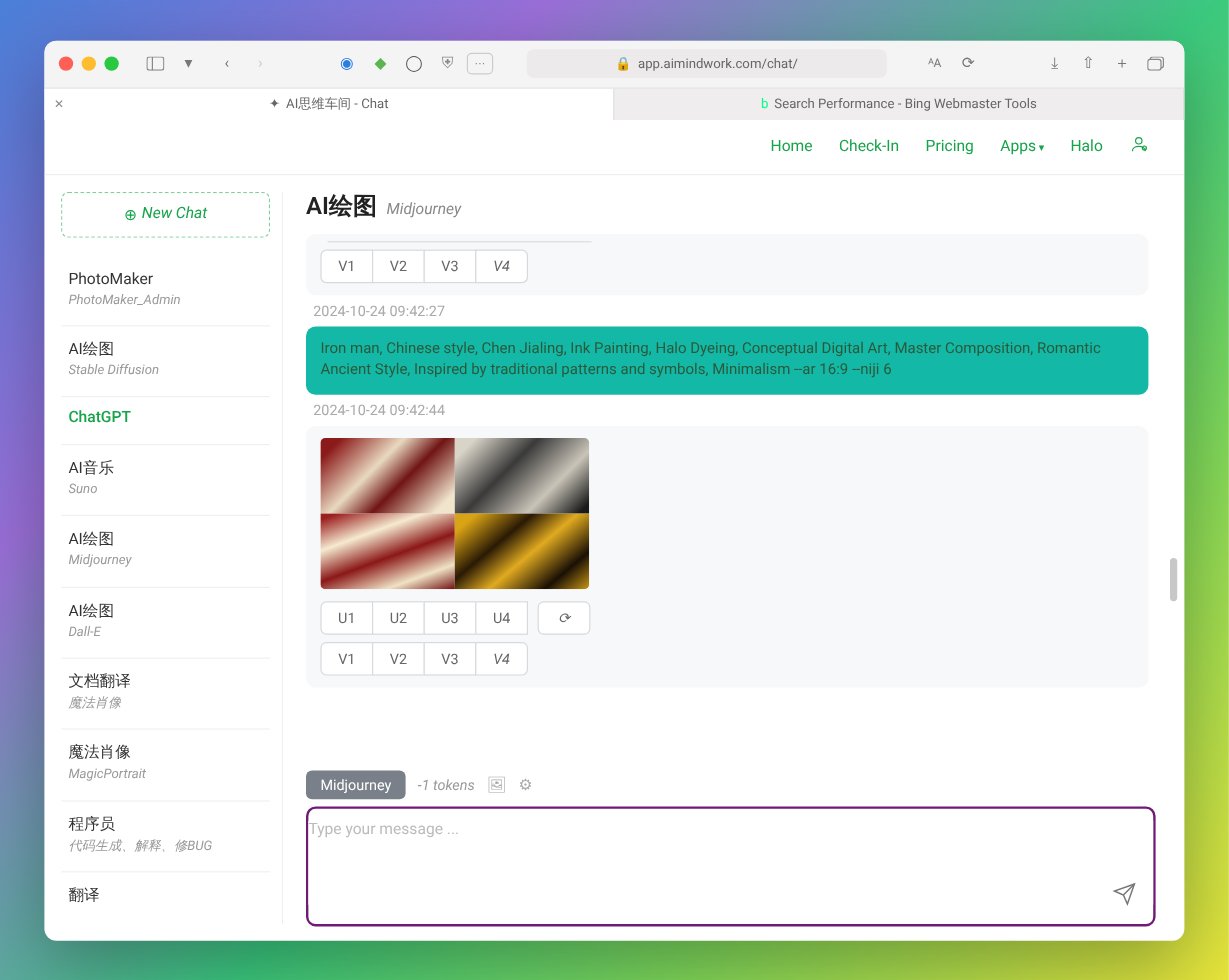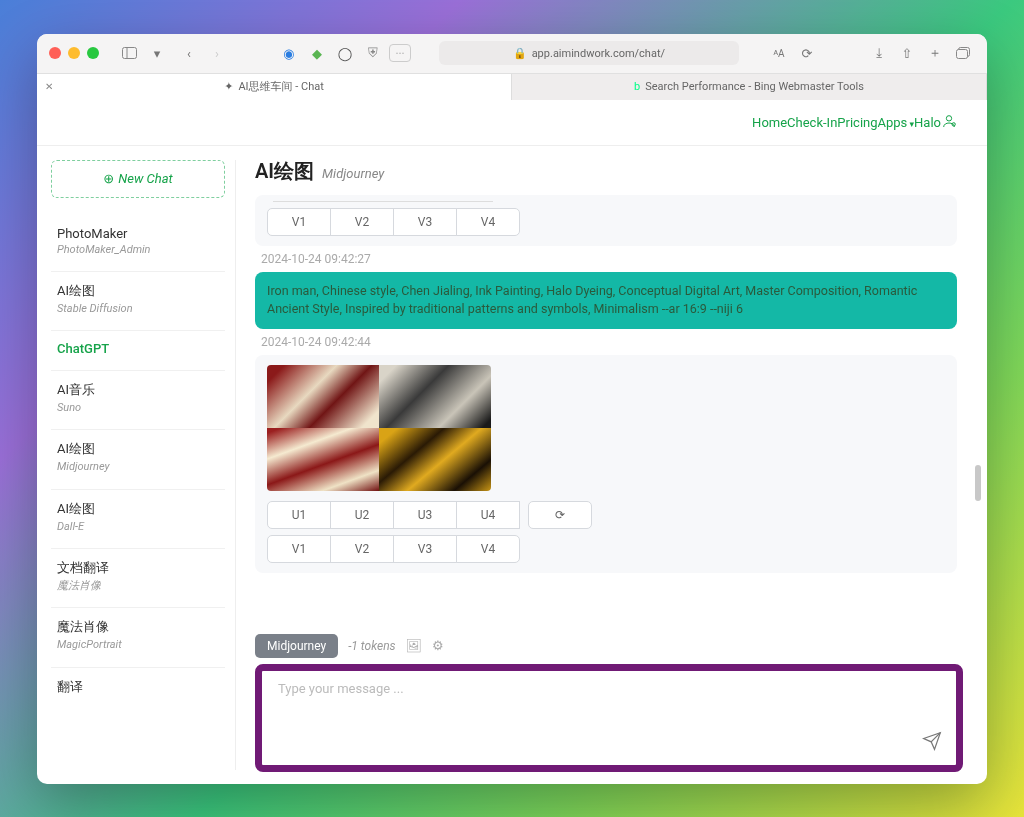--- a/index.html
+++ b/index.html
@@ -80,20 +80,21 @@
     flex-direction: column;
     overflow: hidden;
   }
   .topnav {
     height: 46px;
     border-bottom: 1px solid #eee;
     display: flex;
     align-items: center;
     justify-content: flex-end;
     padding: 0 30px;
+    gap: 22px;
     font-size: 13px;
   }
   .topnav a { color: #16a34a; text-decoration: none; }
   .topnav .caret::after { content:" ▾"; font-size:9px; }
   .body {
     flex: 1;
     display: flex;
     overflow: hidden;
   }
   .sidebar {
@@ -158,26 +159,26 @@
     line-height: 1.5;
   }
   .timestamp { font-size: 12px; color: #aaa; margin: 4px 0 4px 6px; }
   .btn-row { display: flex; gap: 0; margin-top: 6px; }
   .btn-row .btn {
     border: 1px solid #d6d9de;
     background: #fff;
     color: #666;
     font-size: 12px;
     height: 28px;
-    width: 64px;
+    width: 44px;
     display:flex;align-items:center;justify-content:center;
     margin-left:-1px;
   }
   .btn-row .btn:first-child { border-radius: 5px 0 0 5px; margin-left:0;}
-  .btn-row .btn:last-child { border-radius: 0 5px 5px 0; }
+  .btn-row .btn:last-child { border-radius: 0 5px 5px 0; font-style: italic; }
   .imggrid {
     width: 224px;
     display: grid;
     grid-template-columns: 1fr 1fr;
     gap: 0;
     border-radius:4px;
     overflow:hidden;
   }
   .imggrid .cell {
     aspect-ratio: 16/9;
@@ -201,25 +202,25 @@
   .model-pill {
     background: #7a8089;
     color: #fff;
     border-radius: 5px;
     padding: 5px 12px;
     font-size: 12px;
   }
   .tokens { font-style: italic; }
   .comp-icon { color:#aaa; font-size:13px;}
   .composer {
-    border: 7px solid #701a75;
+    border: 2px solid #701a75;
     border-radius: 8px;
     min-height: 100px;
     position: relative;
-    padding: 10px 16px;
+    padding: 10px 0;
   }
   .composer textarea {
     width: 100%;
     height: 70px;
     border: none;
     outline: none;
     resize: none;
     font-family: inherit;
     font-size: 13px;
     color: #333;
@@ -352,20 +353,24 @@
           <div class="title">AI绘图</div>
           <div class="subtitle">Dall-E</div>
         </div>
         <div class="side-item">
           <div class="title">文档翻译</div>
           <div class="subtitle">魔法肖像</div>
         </div>
         <div class="side-item">
           <div class="title">魔法肖像</div>
           <div class="subtitle">MagicPortrait</div>
+        </div>
+        <div class="side-item">
+          <div class="title">程序员</div>
+          <div class="subtitle">代码生成、解释、修BUG</div>
         </div>
         <div class="side-item" style="border-bottom:none">
           <div class="title">翻译</div>
         </div>
         </div>
       </div>
 
       <div class="main">
         <div class="page-title">
           <h1>AI绘图</h1>

